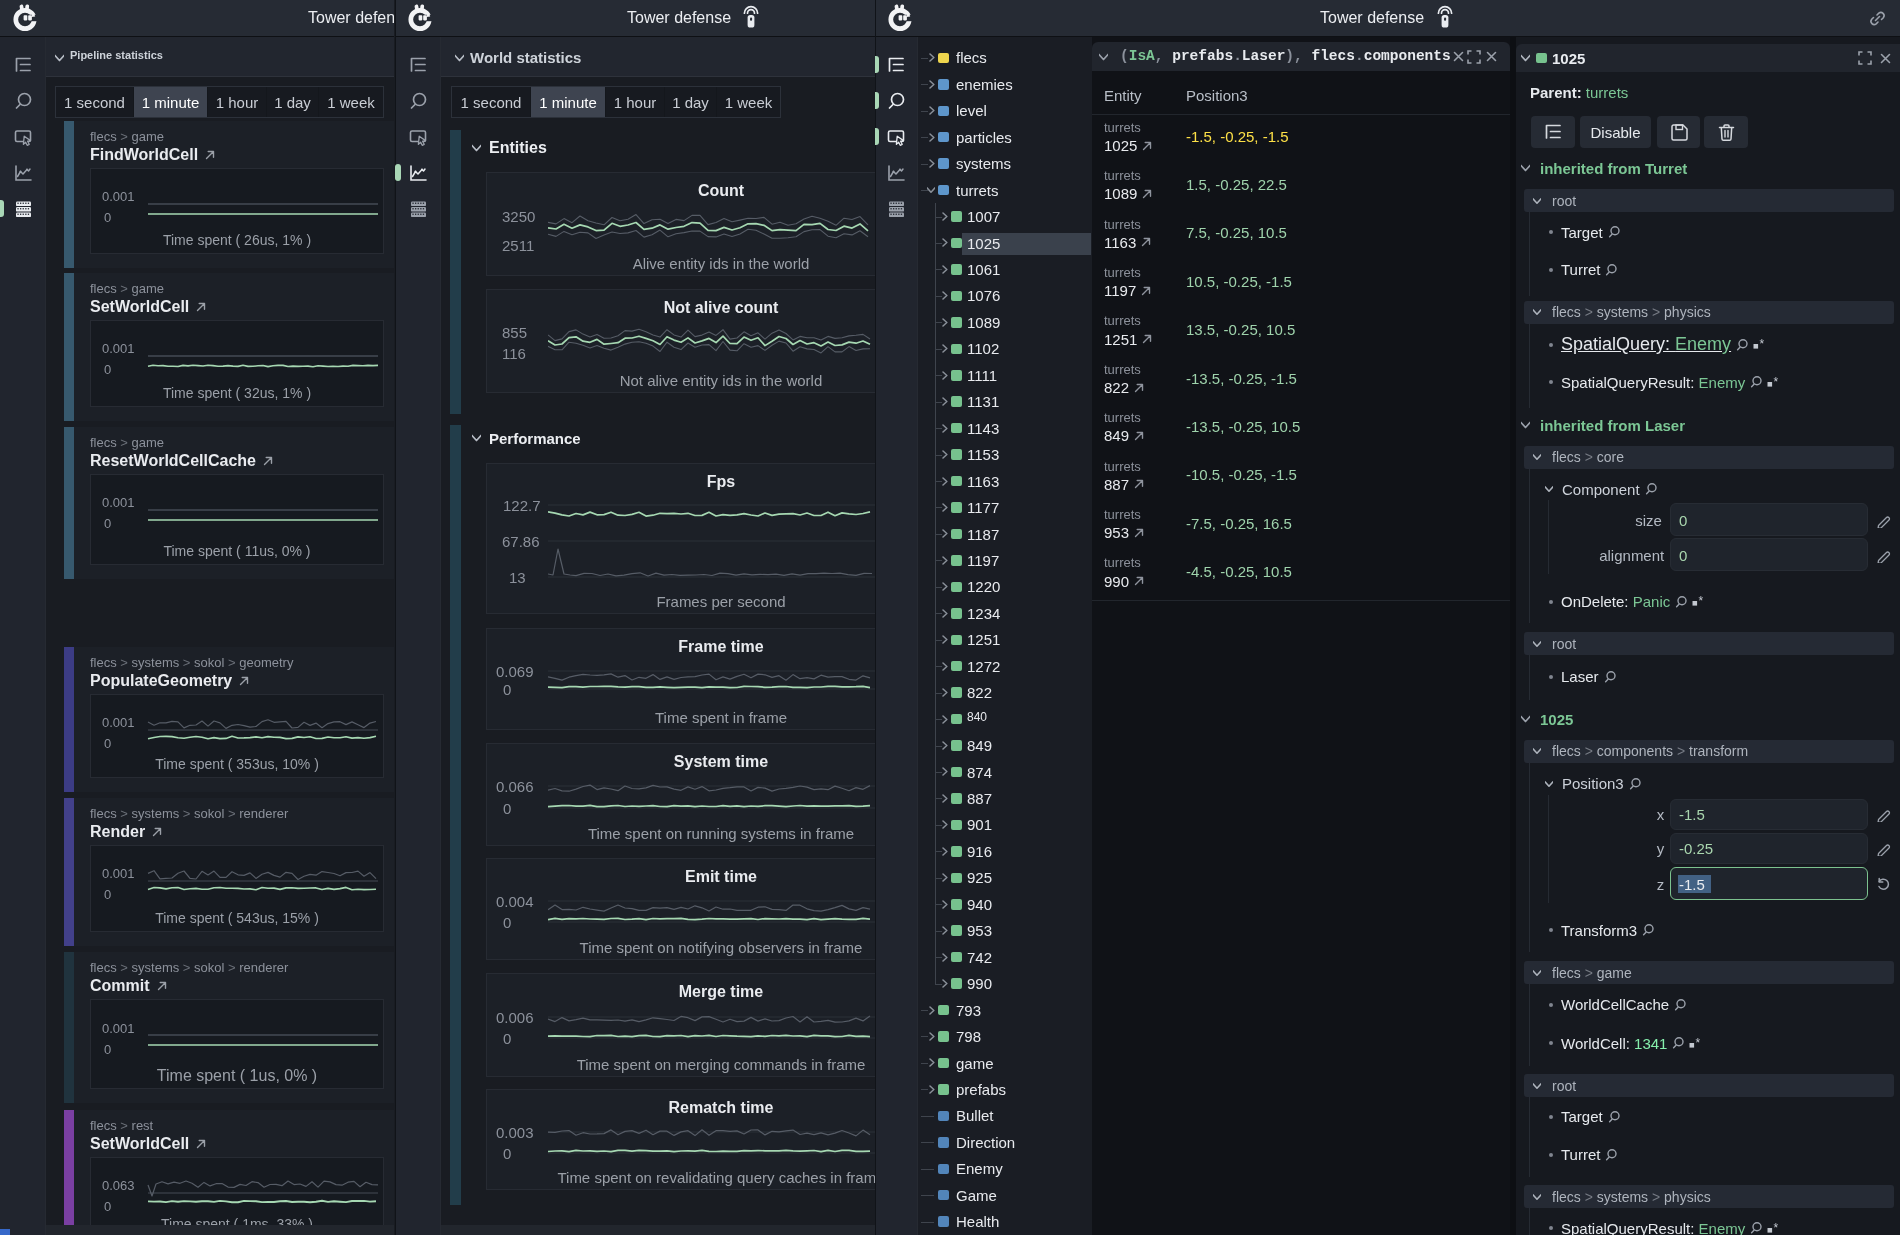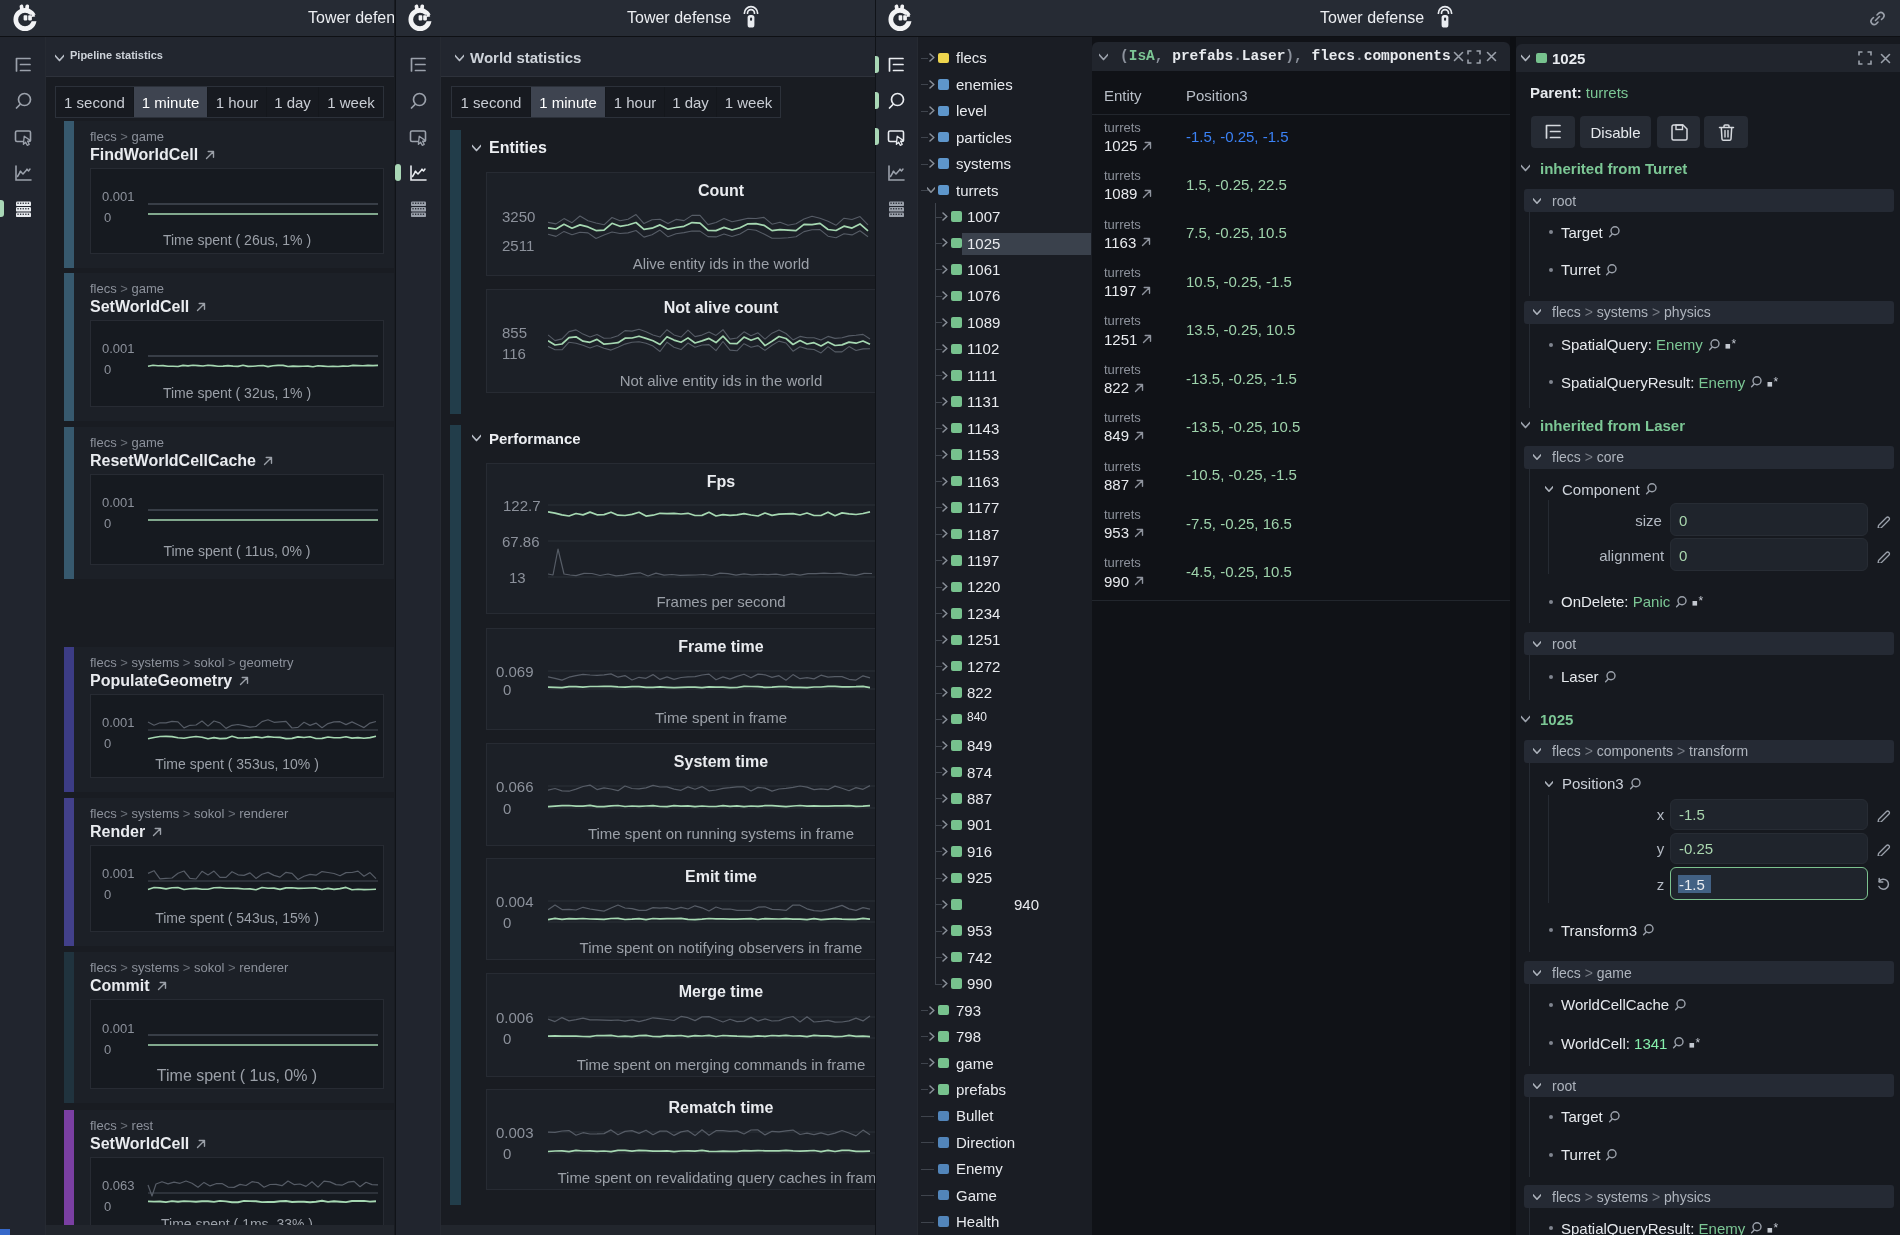--- a/index.html
+++ b/index.html
@@ -654,21 +654,21 @@
 <svg style="position:absolute;left:66px;top:873.2499999999999px;" width="9" height="9" viewBox="0 0 9 9" fill="none">
       <polyline points="2,1 5.8500000000000005,4.5 2,8" stroke="#8a9099" stroke-width="1.5" stroke-linecap="round" stroke-linejoin="round"></polyline>
     </svg>
 <div style="position:absolute;left:76px;top:872.5499999999998px;width:10.5px;height:10.5px;background:#77c28e;border-radius:2px;"></div>
 <div class="t" style="left:92px;top:869.3px;font-size:15px;color:#e8eaee;">925</div>
 <div style="position:absolute;left:60px;top:904.1999999999999px;width:7px;height:1px;background:#3f444d;"></div>
 <svg style="position:absolute;left:66px;top:899.6999999999999px;" width="9" height="9" viewBox="0 0 9 9" fill="none">
       <polyline points="2,1 5.8500000000000005,4.5 2,8" stroke="#8a9099" stroke-width="1.5" stroke-linecap="round" stroke-linejoin="round"></polyline>
     </svg>
 <div style="position:absolute;left:76px;top:898.9999999999999px;width:10.5px;height:10.5px;background:#77c28e;border-radius:2px;"></div>
-<div class="t" style="left:92px;top:895.8px;font-size:15px;color:#e8eaee;margin-left:47px;">940</div>
+<div class="t" style="left:92px;top:895.8px;font-size:15px;color:#e8eaee;">940</div>
 <div style="position:absolute;left:60px;top:930.65px;width:7px;height:1px;background:#3f444d;"></div>
 <svg style="position:absolute;left:66px;top:926.15px;" width="9" height="9" viewBox="0 0 9 9" fill="none">
       <polyline points="2,1 5.8500000000000005,4.5 2,8" stroke="#8a9099" stroke-width="1.5" stroke-linecap="round" stroke-linejoin="round"></polyline>
     </svg>
 <div style="position:absolute;left:76px;top:925.4499999999999px;width:10.5px;height:10.5px;background:#77c28e;border-radius:2px;"></div>
 <div class="t" style="left:92px;top:922.2px;font-size:15px;color:#e8eaee;">953</div>
 <div style="position:absolute;left:60px;top:957.0999999999999px;width:7px;height:1px;background:#3f444d;"></div>
 <svg style="position:absolute;left:66px;top:952.5999999999999px;" width="9" height="9" viewBox="0 0 9 9" fill="none">
       <polyline points="2,1 5.8500000000000005,4.5 2,8" stroke="#8a9099" stroke-width="1.5" stroke-linecap="round" stroke-linejoin="round"></polyline>
     </svg>
@@ -738,21 +738,21 @@
 <div class="t" style="left:229px;top:87.1px;font-size:15px;color:#b9bfc8;">Entity</div>
 <div class="t" style="left:311px;top:87.1px;font-size:15px;color:#b9bfc8;">Position3</div>
 <div style="position:absolute;left:217px;top:114px;width:418px;height:1px;background:#22262d;"></div>
 <div class="t" style="left:229px;top:120.7px;font-size:13px;color:#8c919b;">turrets</div>
 <div style="position:absolute;left:229px;top:135.5px;height:20px;display:flex;align-items:center;gap:5px;white-space:nowrap;">
       <span style="font-size:15px;color:#e8eaee;">1025</span>
       <svg width="10" height="10" viewBox="0 0 10 10" fill="none">
         <path d="M1.5 8.5 L8 2 M3.2 1.5 H8.5 V7.3" stroke="#8f949e" stroke-width="1.4" stroke-linecap="round" stroke-linejoin="round"></path>
       </svg>
     </div>
-<div class="t" style="left:311px;top:127.6px;font-size:15px;color:#3b82f6;">-1.5, -0.25, -1.5</div>
+<div class="t" style="left:311px;top:127.6px;font-size:15px;color:#fde047;">-1.5, -0.25, -1.5</div>
 <div class="t" style="left:229px;top:169.1px;font-size:13px;color:#8c919b;">turrets</div>
 <div style="position:absolute;left:229px;top:183.9px;height:20px;display:flex;align-items:center;gap:5px;white-space:nowrap;">
       <span style="font-size:15px;color:#e8eaee;">1089</span>
       <svg width="10" height="10" viewBox="0 0 10 10" fill="none">
         <path d="M1.5 8.5 L8 2 M3.2 1.5 H8.5 V7.3" stroke="#8f949e" stroke-width="1.4" stroke-linecap="round" stroke-linejoin="round"></path>
       </svg>
     </div>
 <div class="t" style="left:311px;top:176.0px;font-size:15px;color:#9fd3ac;">1.5, -0.25, 22.5</div>
 <div class="t" style="left:229px;top:217.5px;font-size:13px;color:#8c919b;">turrets</div>
 <div style="position:absolute;left:229px;top:232.3px;height:20px;display:flex;align-items:center;gap:5px;white-space:nowrap;">
@@ -892,21 +892,21 @@
     </div>
 <div style="position:absolute;left:649px;top:300.5px;width:370px;height:23px;background:#252a34;border-radius:3px;"></div>
 <svg style="position:absolute;left:658px;top:308.0px;" width="8" height="8" viewBox="0 0 8 8" fill="none">
       <g transform="translate(0,4)">
         <polyline points="0,-2.2 4.0,2.2 8,-2.2" stroke="#aeb4bd" stroke-width="1.5" stroke-linecap="round" stroke-linejoin="round"></polyline>
       </g>
     </svg>
 <div class="t" style="left:677px;top:304.2px;font-size:14px;color:#aeb4bd;">flecs<span style="color:#767b84"> &gt; </span>systems<span style="color:#767b84"> &gt; </span>physics</div>
 <div style="position:absolute;left:674px;top:342.7px;width:4px;height:4px;background:#80858f;border-radius:50%;"></div>
 <div style="position:absolute;left:686px;top:334.5px;height:20px;display:flex;align-items:center;gap:4px;white-space:nowrap;">
-      <span style="font-size:15px;color:#e6e9ed;">SpatialQuery: <span style="color:#7cc795">Enemy</span></span>
+      <span style="font-size:18px;color:#e6e9ed;text-decoration:underline;">SpatialQuery: <span style="color:#7cc795">Enemy</span></span>
       <svg width="14" height="14" viewBox="0 0 14 14" fill="none">
         <circle cx="8" cy="5.8" r="4" stroke="#9ba1ab" stroke-width="1.4"></circle>
         <path d="M5 9.2 L2.6 11.8" stroke="#9ba1ab" stroke-width="1.4" stroke-linecap="round"></path>
       </svg>
       <svg width="13" height="13" viewBox="0 0 13 13">
         <rect x="0.5" y="6" width="4.6" height="4.6" fill="#c3c8d0"></rect>
         <text x="6.5" y="9.5" font-family="Liberation Sans" font-size="12" fill="#c3c8d0">*</text>
       </svg>
     </div>
 <div style="position:absolute;left:674px;top:380.2px;width:4px;height:4px;background:#80858f;border-radius:50%;"></div>

